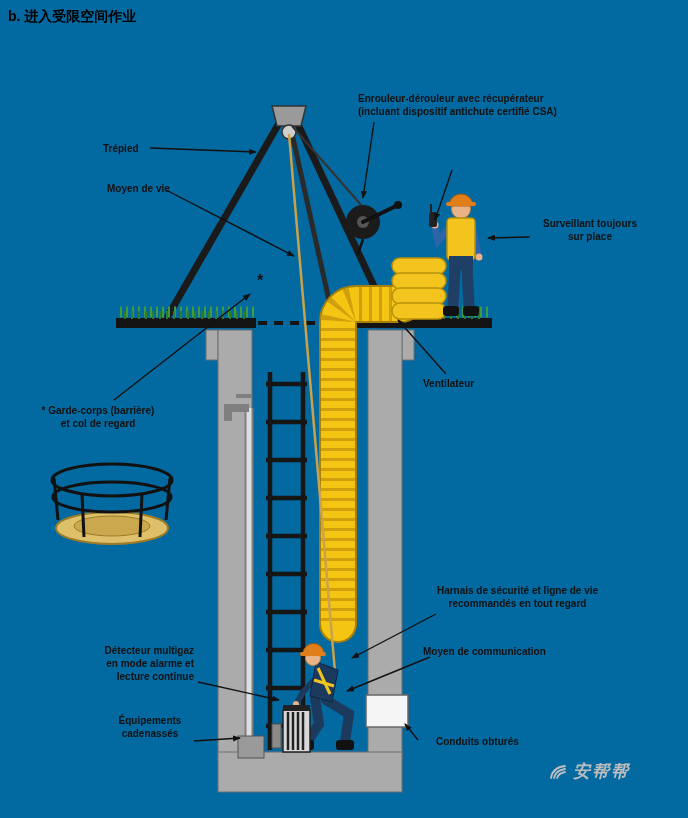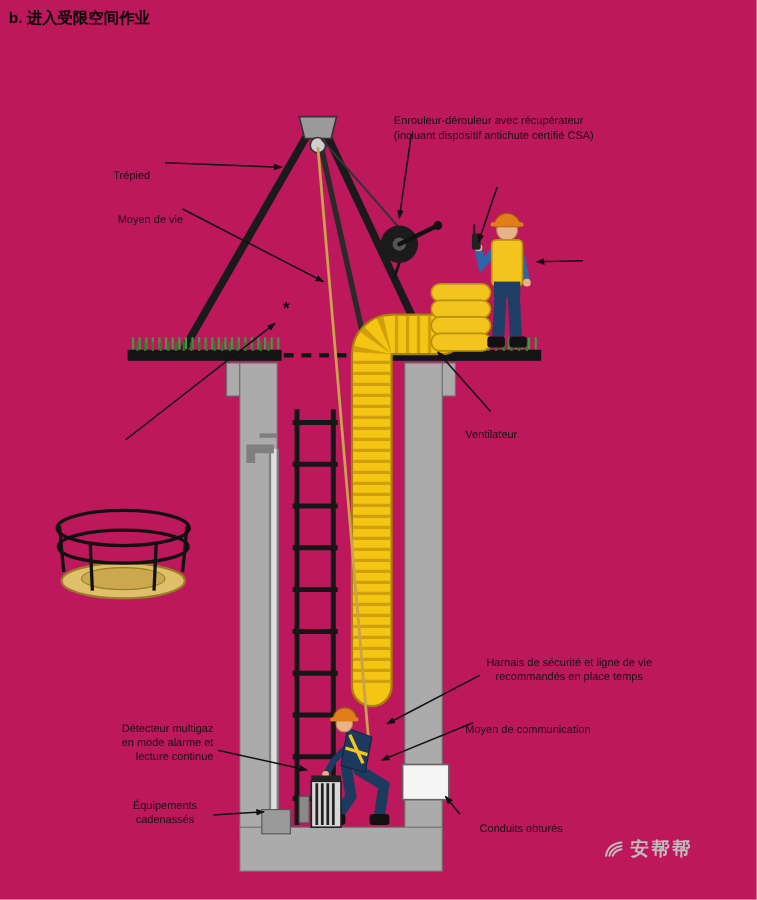--- a/index.html
+++ b/index.html
@@ -1,38 +1,37 @@
 <!DOCTYPE html>
 <html><head>
 <meta charset="utf-8">
 <style>
   html,body { margin:0; padding:0; background:#ffffff; }
   .stage {
-    position:relative; width:688px; height:818px; background:#be185d;
+    position:relative; width:688px; height:818px; background:#0369a1;
     font-family:"Liberation Sans", sans-serif; overflow:hidden;
   }
   .page-title {
     position:absolute; left:8px; top:8px;
     font-size:14px; font-weight:bold; color:#000;
   }
   .diagram-svg { position:absolute; left:0; top:0; z-index:1; }
   .label {
     position:absolute; z-index:2;
-    font-size:10px; font-weight:normal; line-height:1.3; color:#111;
+    font-size:10px; font-weight:bold; line-height:1.3; color:#111;
     white-space:pre-line;
-    margin-top:12px;
   }
   .center { text-align:center; }
   .asterisk-mark {
     position:absolute; z-index:2; font-size:16px; font-weight:bold; color:#111;
   }
   .watermark {
     position:absolute; left:548px; top:760px; z-index:2;
     display:flex; align-items:center; gap:5px;
-    color:#bdbdbd; font-size:17px; font-weight:bold; letter-spacing:2px;
+    color:#bdbdbd; font-size:17px; font-weight:bold; letter-spacing:2px;font-style:italic;
   }
 </style>
 </head>
 <body>
 
 <div class="stage">
 
   <div class="page-title">b. 进入受限空间作业</div>
 
   <svg class="diagram-svg" width="688" height="818" viewBox="0 0 688 818">
@@ -187,23 +186,27 @@
       <line x1="198" y1="682" x2="279" y2="700" marker-end="url(#arw)"></line>
       <line x1="194" y1="741" x2="240" y2="738" marker-end="url(#arw)"></line>
       <line x1="418" y1="740" x2="405" y2="724" marker-end="url(#arw)"></line>
     </g>
   </svg>
 
   <div class="label" style="left:358px; top:92px; width:240px;">Enrouleur-dérouleur avec récupérateur
 (incluant dispositif antichute certifié CSA)</div>
   <div class="label" style="left:103px; top:142px;">Trépied</div>
   <div class="label" style="left:107px; top:182px;">Moyen de vie</div>
+  <div class="label center" style="left:534px; top:217px; width:112px;">Surveillant toujours
+sur place</div>
   <div class="label" style="left:423px; top:377px;text-align:right;">Ventilateur</div>
+  <div class="label center" style="left:28px; top:404px; width:140px;">* Garde-corps (barrière)
+et col de regard</div>
   <div class="label center" style="left:420px; top:584px; width:195px;">Harnais de sécurité et ligne de vie
-recommandés en place temps</div>
+recommandés en tout regard</div>
   <div class="label" style="left:423px; top:645px;">Moyen de communication</div>
   <div class="label center" style="left:82px; top:644px; width:112px;text-align:right;">Détecteur multigaz
 en mode alarme et
 lecture continue</div>
   <div class="label center" style="left:108px; top:714px; width:84px;">Équipements
 cadenassés</div>
   <div class="label" style="left:436px; top:735px;">Conduits obturés</div>
   <div class="asterisk-mark" style="left:257px; top:272px;">*</div>
 
   <div class="watermark">

